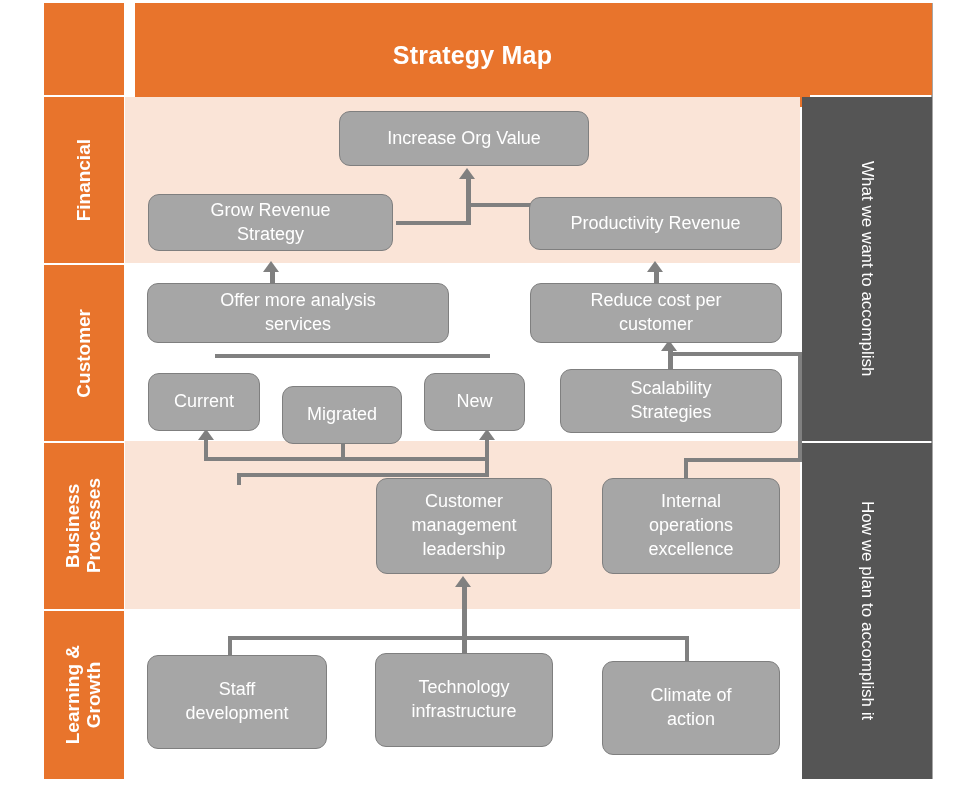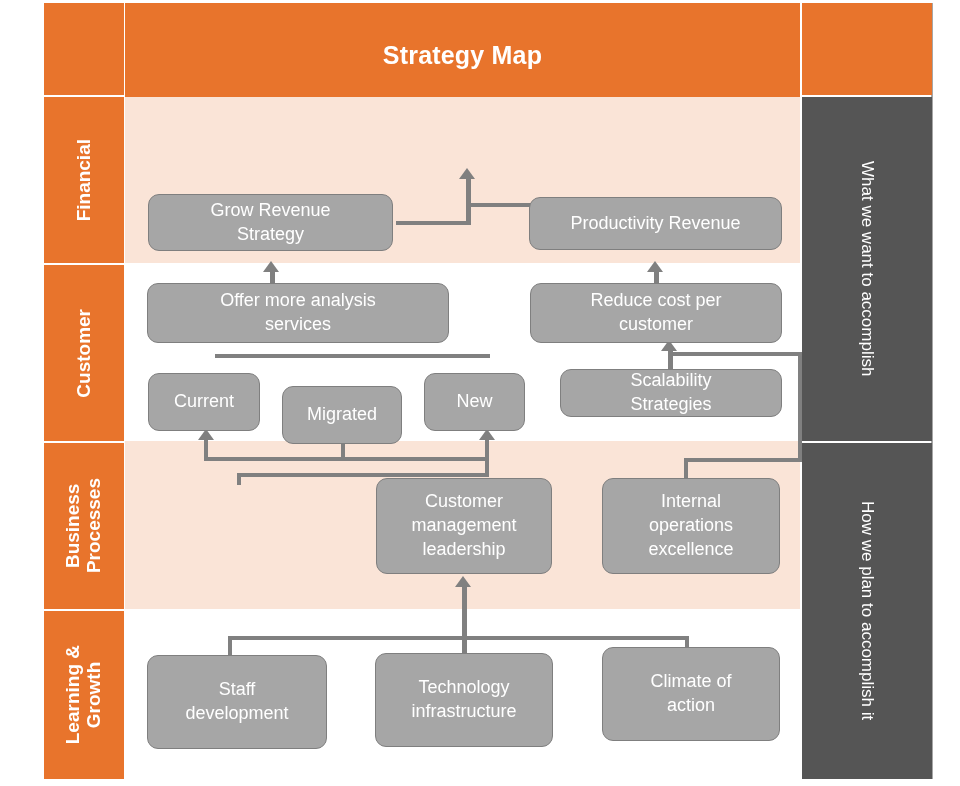--- a/index.html
+++ b/index.html
@@ -23,21 +23,21 @@
 
   
   .frame-border {
     position: absolute;
     background: #a6a6a6;
   }
 
   
   .title-bar {
     position: absolute;
-    left: 125px;
+    left: 135px;
     top: 3px;
     width: 675px;
     height: 104px;
     background: #E8742C;
     display: flex;
     align-items: center;
     justify-content: center;
   }
   .title-bar-left {
     position: absolute;
@@ -225,41 +225,42 @@
 
   <div class="conn conn-h" style="left:237px; top:473px; width:252px; height:4px;"></div>
   <div class="conn conn-v" style="left:237px; top:473px; width:4px; height:12px;"></div>
 
   <div class="conn conn-v" style="left:462px; top:586px; width:5px; height:82px;"></div>
   <div class="arrow-up" style="left:455px; top:576px;"></div>
   <div class="conn conn-h" style="left:228px; top:636px; width:461px; height:4px;"></div>
   <div class="conn conn-v" style="left:228px; top:636px; width:4px; height:22px;"></div>
   <div class="conn conn-v" style="left:685px; top:636px; width:4px; height:28px;"></div>
 
+  <div class="node" style="left:339px; top:111px; width:250px; height:55px;">Increase Org Value</div>
   <div class="node" style="left:148px; top:194px; width:245px; height:57px;">Grow Revenue
 Strategy</div>
   <div class="node" style="left:529px; top:197px; width:253px; height:53px;">Productivity Revenue</div>
 
   <div class="node" style="left:147px; top:283px; width:302px; height:60px;">Offer more analysis
 services</div>
   <div class="node" style="left:530px; top:283px; width:252px; height:60px;">Reduce cost per
 customer</div>
   <div class="node" style="left:148px; top:373px; width:112px; height:58px;">Current</div>
   <div class="node" style="left:282px; top:386px; width:120px; height:58px;">Migrated</div>
   <div class="node" style="left:424px; top:373px; width:101px; height:58px;">New</div>
-  <div class="node" style="left:560px; top:369px; width:222px; height:48px;">Scalability
+  <div class="node" style="left:560px; top:369px; width:222px; height:64px;">Scalability
 Strategies</div>
 
   <div class="node" style="left:376px; top:478px; width:176px; height:96px;">Customer
 management
 leadership</div>
   <div class="node" style="left:602px; top:478px; width:178px; height:96px;">Internal
 operations
 excellence</div>
 
   <div class="node" style="left:147px; top:655px; width:180px; height:94px;">Staff
 development</div>
   <div class="node" style="left:375px; top:653px; width:178px; height:94px;text-align:center;">Technology
 infrastructure</div>
-  <div class="node" style="left:602px; top:647px; width:178px; height:94px;">Climate of
+  <div class="node" style="left:602px; top:661px; width:178px; height:94px;">Climate of
 action</div>
 
 </div>
 
 </body></html>

